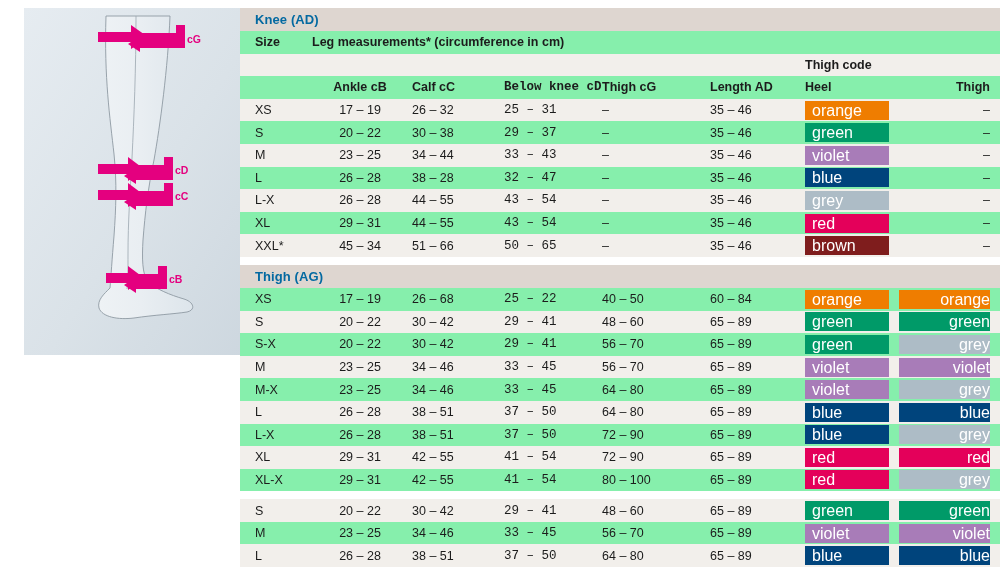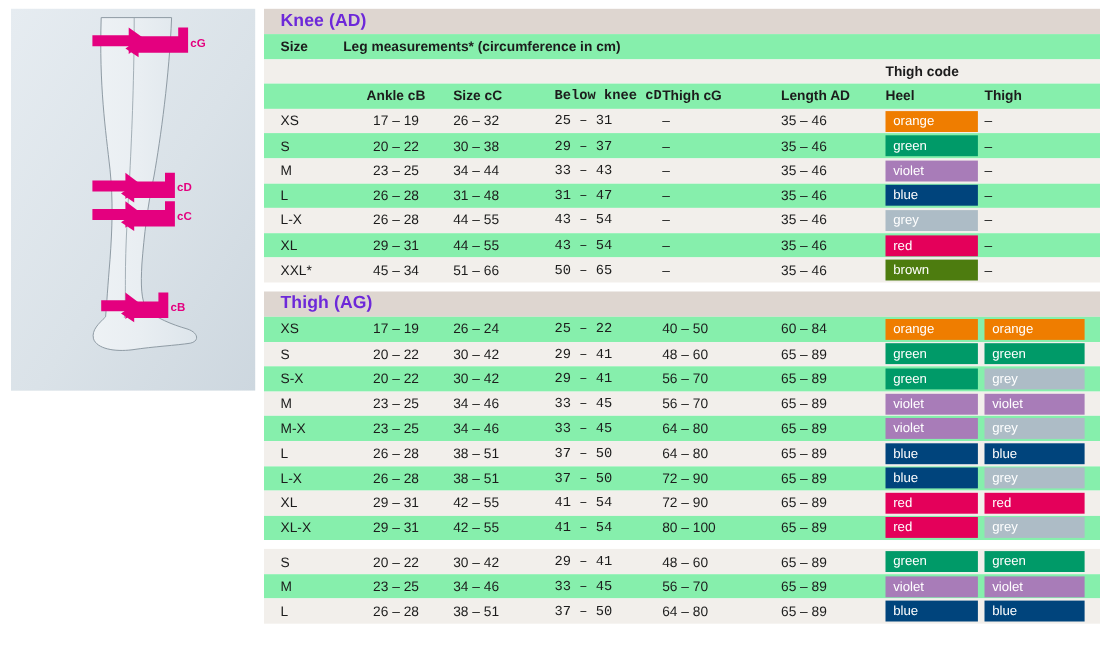--- a/index.html
+++ b/index.html
@@ -5,63 +5,63 @@
   html,body{margin:0;padding:0;background:#ffffff;}
   body{
     width:1000px;height:588px;overflow:hidden;
     font-family:"Liberation Sans", sans-serif;
     -webkit-font-smoothing:antialiased;
   }
   .page{position:relative;width:1000px;height:588px;background:#fff;}
 
   
   .illus{
-    position:absolute;left:10px;top:8px;width:222px;height:347px;
+    position:absolute;left:24px;top:8px;width:222px;height:347px;
     background:linear-gradient(155deg,#e3e9ee 0%,#d9e1e7 45%,#ccd6de 100%);
     overflow:hidden;
     text-decoration:underline;
   }
   .illus svg{display:block;width:222px;height:347px;}
 
   
   .table{
     position:absolute;left:240px;top:0;width:760px;height:588px;
     font-size:12.5px;color:#1c1c1c;
   }
   .row{position:relative;display:flex;align-items:center;height:22.6px;width:760px;box-sizing:border-box;}
   .row.odd{background:#86efac;}
   .row.even{background:#f2efeb;}
   .row.spacer{background:#ffffff;height:8px;}
   .row.section{background:#ded6d0;height:23px;}
 
   .sec-label{
-    padding-left:15px;color:#6d28d9;font-weight:bold;font-size:16px;
+    padding-left:15px;color:#0369a1;font-weight:bold;font-size:13px;
     letter-spacing:.1px;
   }
 
   .c{box-sizing:border-box;flex:0 0 auto;white-space:nowrap;}
   .c-size   {width:68px;padding-left:15px;}
   .c-ankle  {width:104px;text-align:center;}
   .c-calf   {width:92px;}
   .c-knee   {width:98px;font-family:Liberation Mono, monospace;}
   .c-thigh  {width:108px;}
   .c-length {width:95px;}
   .c-heel   {width:90px;}
-  .c-thighc {width:95px;}
+  .c-thighc {width:95px;text-align:right;}
 
   .hdr{font-weight:bold;}
   .hdr .c{font-weight:bold;}
 
   .sub-merged{padding-left:15px;font-weight:bold;}
 
   
   .sw{
     display:inline-block;box-sizing:border-box;
     width:84px;height:19px;line-height:19px;
-    color:#ffffff;font-size:12px;padding-left:7px;
+    color:#ffffff;font-size:16px;padding-left:7px;
     border-radius:0;vertical-align:middle;
   }
   .c-thighc .sw{width:91px;}
 </style>
 </head>
 <body>
 
 <div class="page">
 
   <div class="illus">
@@ -134,21 +134,21 @@
         <div class="c c-ankle"></div>
         <div class="c c-calf"></div>
         <div class="c c-knee"></div>
         <div class="c c-thigh"></div>
         <div class="c c-length"></div>
         <div class="c c-heel">Thigh code</div>
       </div>
       <div class="row odd hdr">
         <div class="c c-size"></div>
         <div class="c c-ankle">Ankle cB</div>
-        <div class="c c-calf">Size cC</div>
+        <div class="c c-calf">Calf cC</div>
         <div class="c c-knee">Below knee cD</div>
         <div class="c c-thigh">Thigh cG</div>
         <div class="c c-length">Length AD</div>
         <div class="c c-heel">Heel</div>
         <div class="c c-thighc">Thigh</div>
       </div>
       <div class="row even">
         <div class="c c-size">XS</div>
         <div class="c c-ankle">17 – 19</div>
         <div class="c c-calf">26 – 32</div>
@@ -174,22 +174,22 @@
         <div class="c c-calf">34 – 44</div>
         <div class="c c-knee">33 – 43</div>
         <div class="c c-thigh">–</div>
         <div class="c c-length">35 – 46</div>
         <div class="c c-heel"><span class="sw" style="background:#a87cb8">violet</span></div>
         <div class="c c-thighc">–</div>
       </div>
       <div class="row odd">
         <div class="c c-size">L</div>
         <div class="c c-ankle">26 – 28</div>
-        <div class="c c-calf">31 – 48</div>
-        <div class="c c-knee">31 – 47</div>
+        <div class="c c-calf">38 – 28</div>
+        <div class="c c-knee">32 – 47</div>
         <div class="c c-thigh">–</div>
         <div class="c c-length">35 – 46</div>
         <div class="c c-heel"><span class="sw" style="background:#00447c">blue</span></div>
         <div class="c c-thighc">–</div>
       </div>
       <div class="row even">
         <div class="c c-size">L-X</div>
         <div class="c c-ankle">26 – 28</div>
         <div class="c c-calf">44 – 55</div>
         <div class="c c-knee">43 – 54</div>
@@ -208,31 +208,31 @@
         <div class="c c-heel"><span class="sw" style="background:#e4005a">red</span></div>
         <div class="c c-thighc">–</div>
       </div>
       <div class="row even">
         <div class="c c-size">XXL*</div>
         <div class="c c-ankle">45 – 34</div>
         <div class="c c-calf">51 – 66</div>
         <div class="c c-knee">50 – 65</div>
         <div class="c c-thigh">–</div>
         <div class="c c-length">35 – 46</div>
-        <div class="c c-heel"><span class="sw" style="background:#4d7c0f">brown</span></div>
+        <div class="c c-heel"><span class="sw" style="background:#7f1d1d">brown</span></div>
         <div class="c c-thighc">–</div>
       </div>
       <div class="row spacer"></div>
       <div class="row section">
         <span class="sec-label">Thigh (AG)</span>
       </div>
       <div class="row odd">
         <div class="c c-size">XS</div>
         <div class="c c-ankle">17 – 19</div>
-        <div class="c c-calf">26 – 24</div>
+        <div class="c c-calf">26 – 68</div>
         <div class="c c-knee">25 – 22</div>
         <div class="c c-thigh">40 – 50</div>
         <div class="c c-length">60 – 84</div>
         <div class="c c-heel"><span class="sw" style="background:#ef7d00">orange</span></div>
         <div class="c c-thighc"><span class="sw" style="background:#ef7d00">orange</span></div>
       </div>
       <div class="row even">
         <div class="c c-size">S</div>
         <div class="c c-ankle">20 – 22</div>
         <div class="c c-calf">30 – 42</div>

